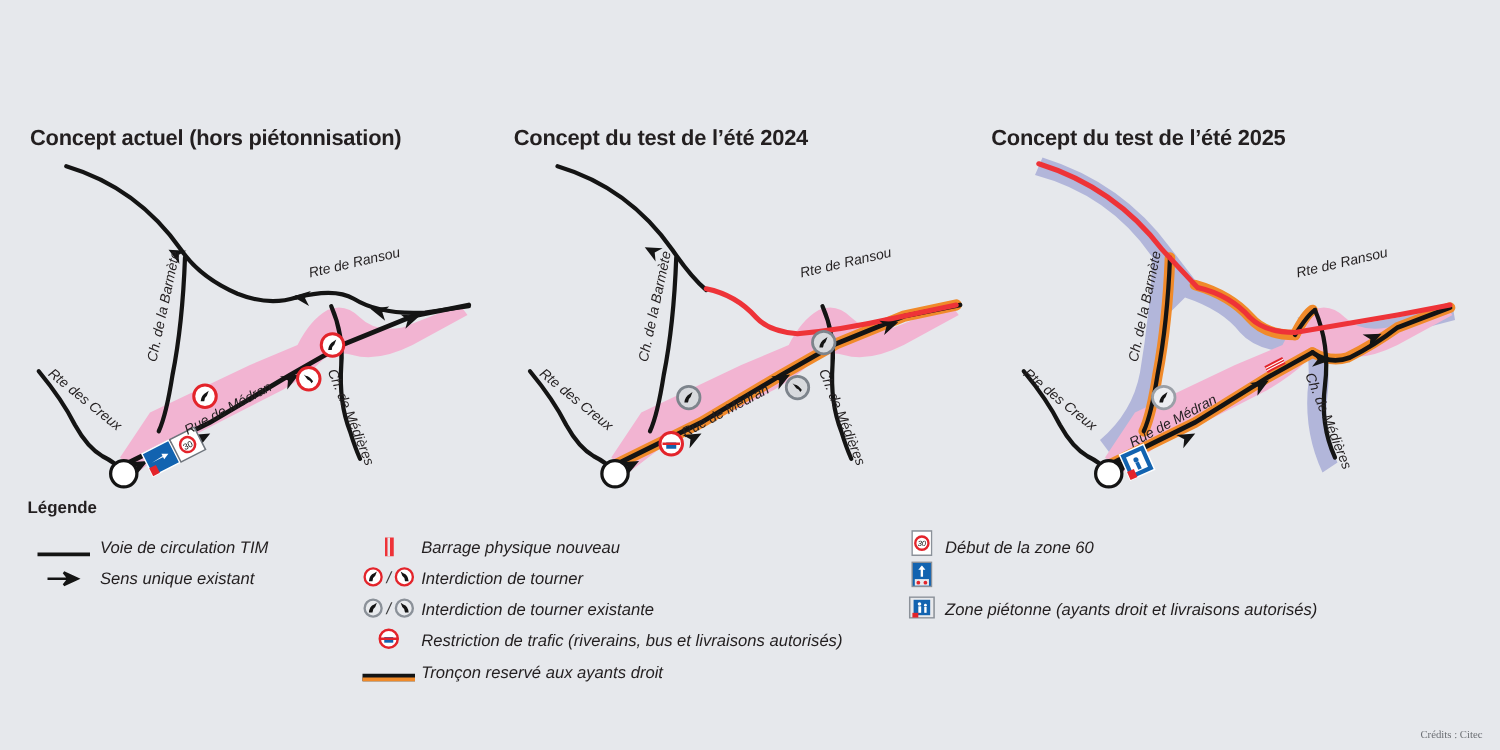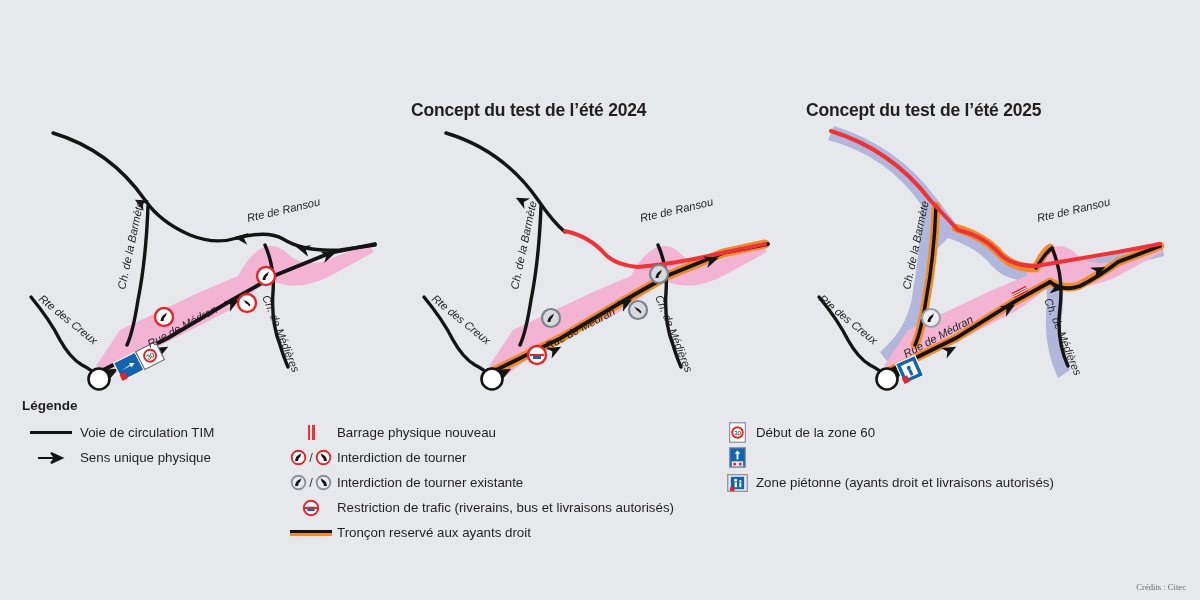--- a/index.html
+++ b/index.html
@@ -19,36 +19,37 @@
   #panel-2{left:788px;}
   .panel-title{
     position:absolute;
     left:24px; top:100px;
     font-size:17.5px;
     font-weight:bold;
     letter-spacing:-0.2px;
     white-space:nowrap;
   }
   #panel-1 .panel-title{left:18px;}
-  #panel-2 .panel-title{left:18px;text-align:right;}
+  #panel-2 .panel-title{left:5px;text-align:right;}
   .map-svg{position:absolute;left:0;top:0;width:400px;height:400px;}
 
   
   .legend{position:absolute;left:0;top:396px;width:1200px;height:204px;padding-left:28px;}
   .legend-title{
     position:absolute;left:22px;top:2px;
     font-size:13.5px;font-weight:bold;
   }
   .legend-col{position:absolute;}
   #legend-col-0{left:22px;top:24px;width:280px;}
   #legend-col-1{left:285px;top:24px;width:430px;}
   #legend-col-2{left:718px;top:24px;width:470px;}
   .legend-row{
-    display:flex;align-items:center;
+    display:flex;align-items:flex-end;
     height:25px;
+    font-style:italic;
   }
   .legend-key{
     width:58px;min-width:58px;
     display:flex;align-items:center;justify-content:center;
   }
   #legend-col-1 .legend-key{width:52px;min-width:52px;}
   #legend-col-2 .legend-key{width:38px;min-width:38px;}
   .legend-label{
     font-size:13.3px;
     line-height:1.05;
@@ -77,20 +78,21 @@
     position:absolute;right:14px;bottom:8px;
     font-size:8.6px;color:#6a6d72;font-family:Liberation Serif, serif;
   }
 </style>
 </head>
 <body>
 
 <div class="panels">
 
   <div class="panel" id="panel-0">
+    <div class="panel-title">Concept actuel (hors piétonnisation)</div>
     <svg class="map-svg" viewBox="0 0 400 400">
 
       <g>
         <path d="M 96 366 L 120 330 L 200 292 L 238 276 Q 248 256 262 248 Q 276 242 288 254 Q 300 266 322 262 L 368 244 L 374 252 L 330 276 Q 302 290 282 284 Q 266 280 256 290 Q 246 300 226 312 L 136 358 L 110 378 Z" fill="#f2b4d2"></path>
       </g>
 
       <g fill="none" stroke="#141414" stroke-width="3.4" stroke-linecap="round">
 
         <path d="M 53 133 Q 110 150 145 200 Q 160 222 190 235 Q 215 245 237 238"></path>
 
@@ -299,21 +301,21 @@
         </span>
       <span class="legend-label">Voie de circulation TIM</span>
     </div>
 
     <div class="legend-row">
       <span class="legend-key">
         <svg width="30" height="14" viewBox="0 0 30 14">
             <path d="M 2 7 L 22 7 M 15 2 L 26 7 L 15 12 L 19 7 Z" stroke="#141414" stroke-width="2" fill="#141414"></path>
           </svg>
       </span>
-      <span class="legend-label">Sens unique physique</span>
+      <span class="legend-label">Sens unique existant</span>
     </div>
 
 
 
   </div>
 
   <div class="legend-col" id="legend-col-1">
 
     <div class="legend-row">
       <span class="legend-key">

